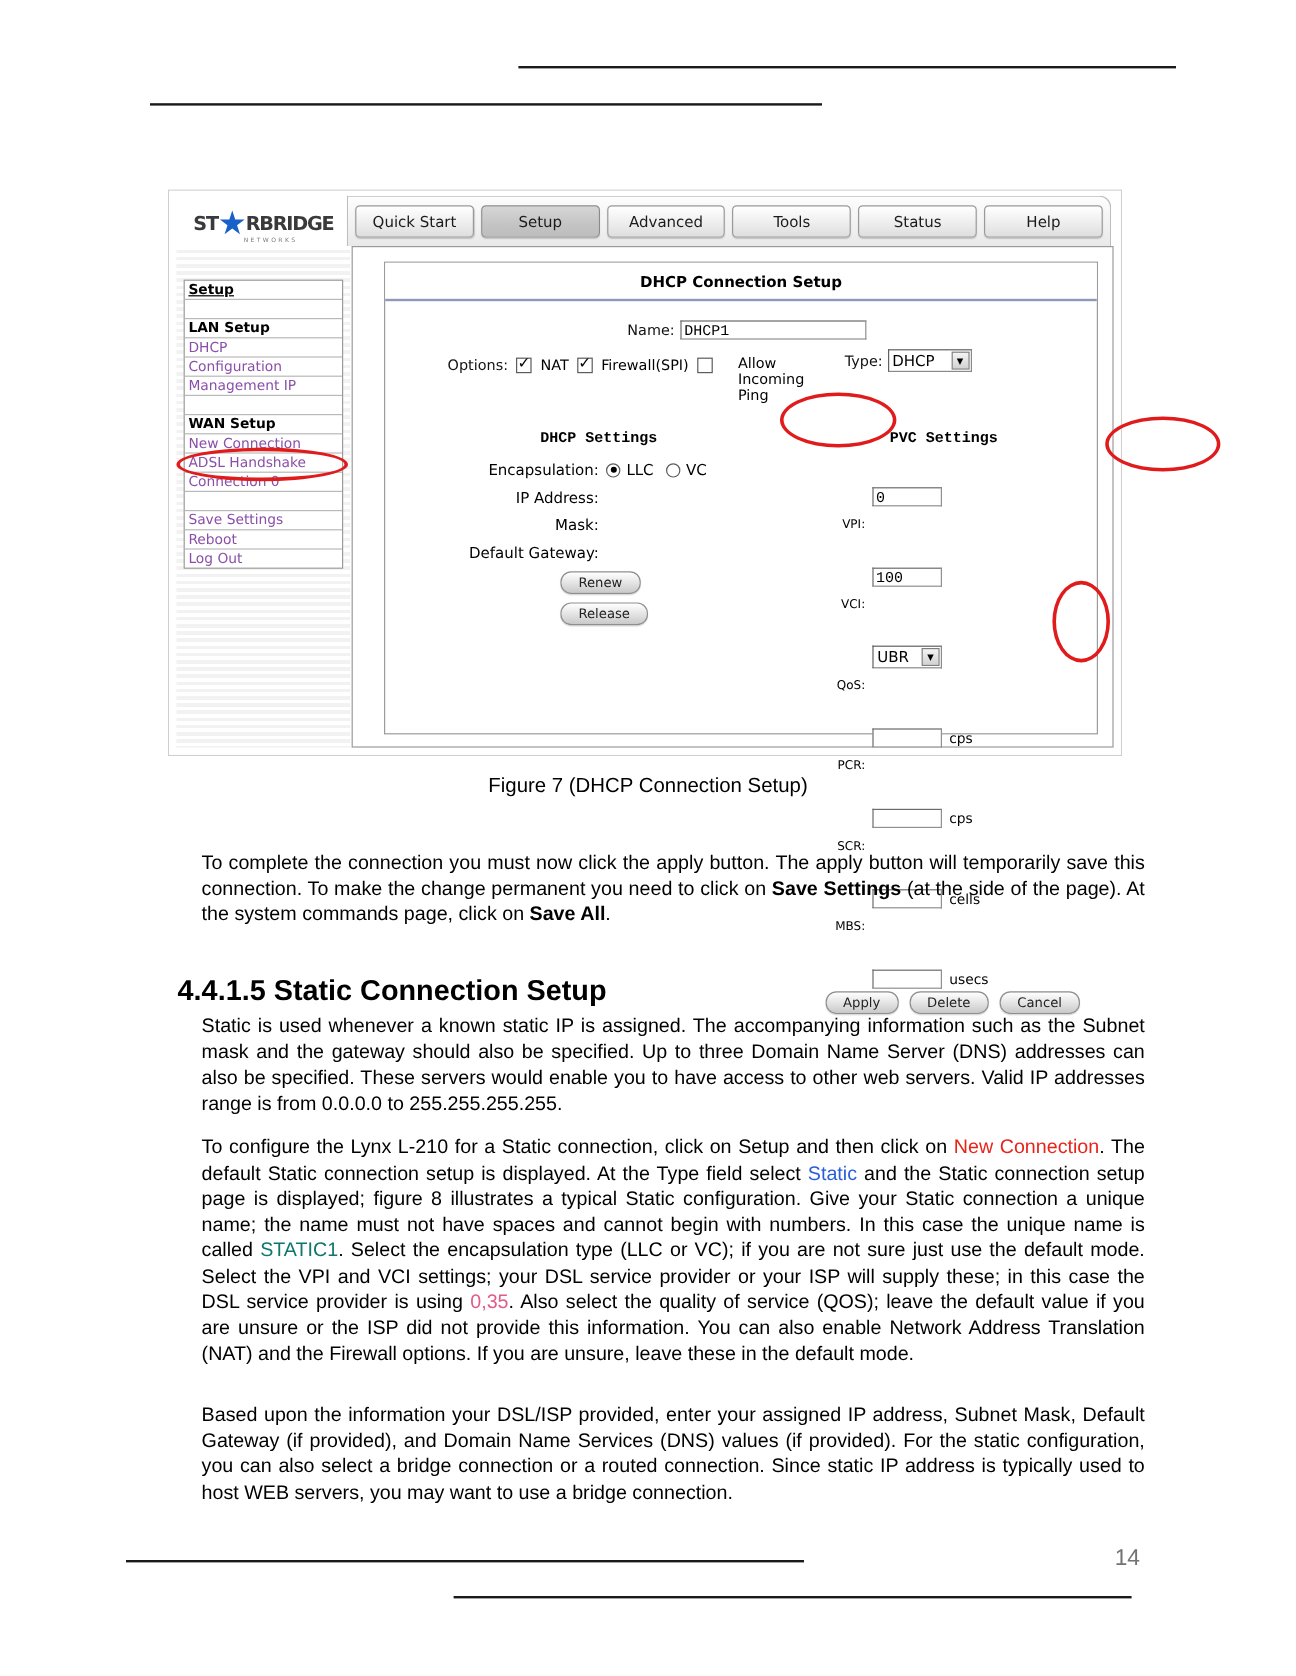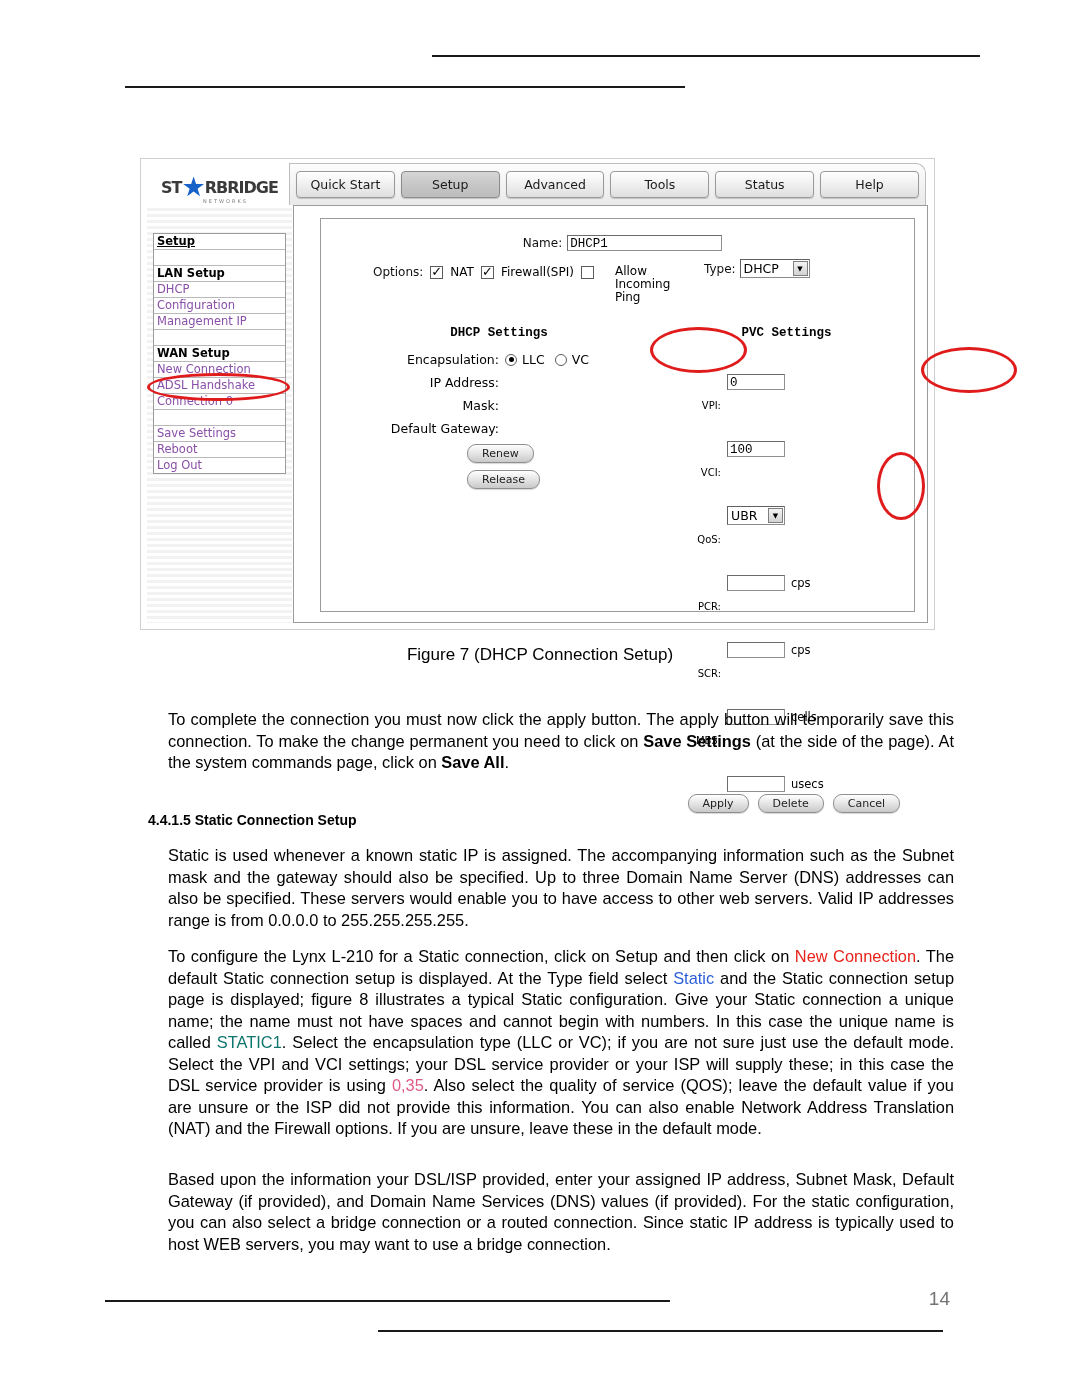--- a/index.html
+++ b/index.html
@@ -416,21 +416,21 @@
     color: #000;
     margin-left: 20px;
   }
   #para-apply   { top: 709px; }
   #heading-444  {
     position: absolute;
     left: 148px;
     top: 812px;
     width: 786px;
     font-family: "Liberation Sans", sans-serif;
-    font-size: 14px;
+    font-size: 24px;
     font-weight: bold;
     color: #000;
   }
   #para-static      { top: 845px; }
   #para-configure   { top: 946px; }
   #para-based-upon  { top: 1169px; }
 
   b { font-weight: bold; }
   .c-red    { color: #e8231a; }
   .c-blue   { color: #2b5fd9; }
@@ -479,20 +479,21 @@
         <div class="side-row side-link">Save Settings</div>
         <div class="side-row side-link">Reboot</div>
         <div class="side-row side-link">Log Out</div>
       </div>
       <div class="annot" id="annot-newconn"></div>
     </div>
 
     <div id="main-panel">
       <div id="panel-inner">
 
+        <div id="panel-title">DHCP Connection Setup</div>
 
         <div class="form-area">
 
           <div id="row-name">
             <span class="lbl">Name:</span>
             <span class="txtbox" id="name-input">DHCP1</span>
           </div>
 
           <div id="row-options">
             <span class="lbl">Options:</span>

